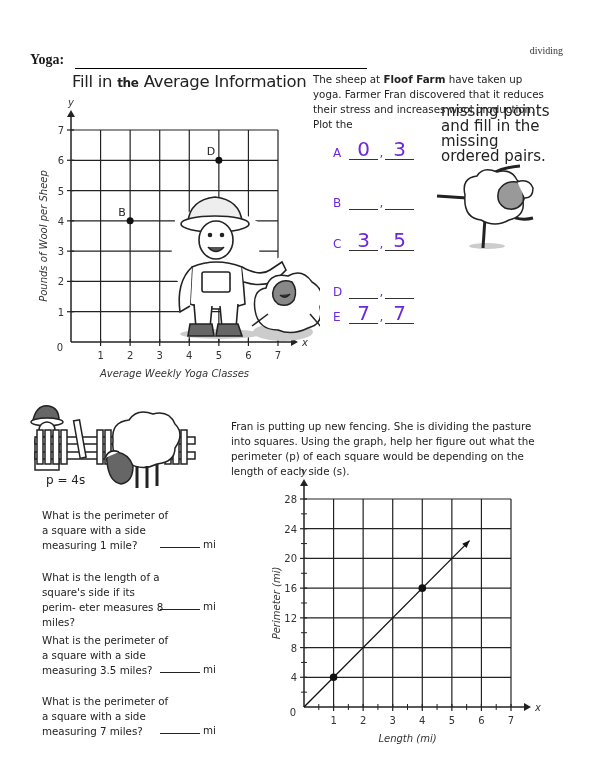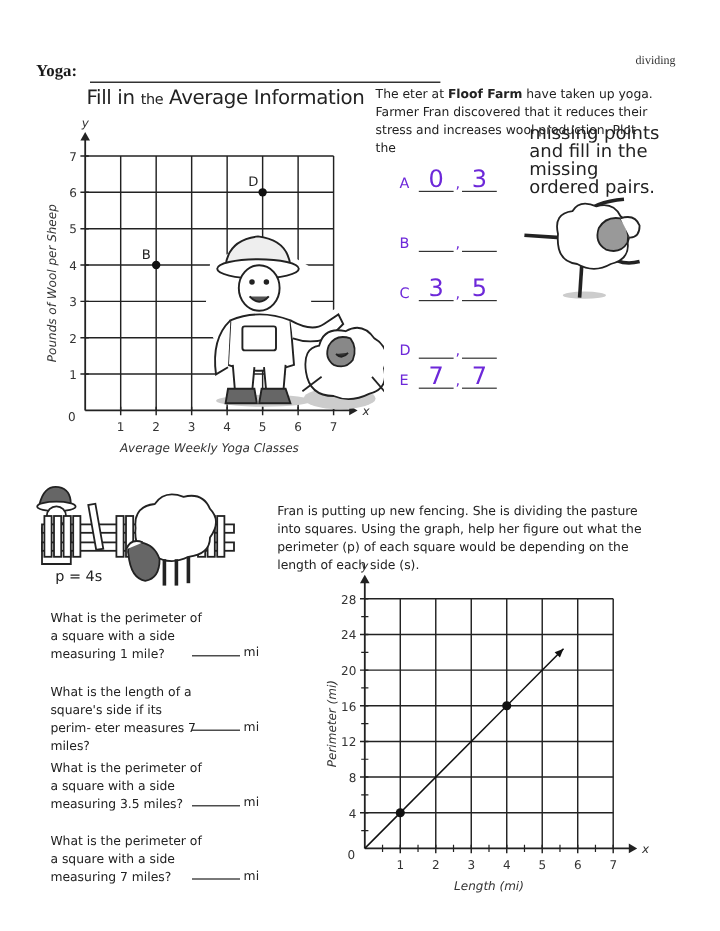--- a/index.html
+++ b/index.html
@@ -3,21 +3,21 @@
 <meta charset="utf-8">
 <style>
   html, body { margin: 0; padding: 0; background: #fff; }
   body { width: 600px; height: 776px; position: relative; overflow: hidden;
          font-family: "DejaVu Sans", sans-serif; color: #1a1a1a; }
   .abs { position: absolute; }
   .brand { right: 37px; top: 45px; font-family: "Liberation Serif", serif; font-size: 10px; color: #333; }
   .name-label { left: 30px; top: 52px; font-family: "Liberation Serif", serif; font-weight: bold; font-size: 14px; }
   .name-line { left: 75px; top: 68px; width: 292px; border-bottom: 1.3px solid #000; height: 0; }
   .title { left: 72px; top: 72px; font-size: 16.5px; font-weight: normal; letter-spacing: -0.3px; color: #222; white-space: nowrap; }
-  .title .small { font-size: 12px; }
+  .title .small { font-size: 12px; font-weight: bold; }
   .intro { left: 313px; top: 72px; width: 235px; font-size: 10.3px; line-height: 15px; color: #222; }
   .intro b { font-family: "DejaVu Sans", sans-serif; font-weight: 900; }
   .intro2 { left: 441px; top: 104px; width: 120px; font-size: 15px; line-height: 15px; color: #222; }
   .pair { left: 333px; font-size: 12px; color: #6d28d9; white-space: nowrap; }
   .pair .lbl { display: inline-block; width: 16px; }
   .blank { display: inline-block; width: 29px; border-bottom: 1px solid #333; text-align: center;
            font-size: 20px; line-height: 18px; height: 19px; vertical-align: bottom; }
   .comma { display: inline-block; width: 7px; text-align: center; }
   .fence-text { left: 231px; top: 419px; width: 320px; font-size: 10.3px; line-height: 15px; color: #222; }
   .formula { left: 46px; top: 473px; font-size: 12px; color: #222; }
@@ -31,21 +31,21 @@
 
 <div class="abs brand">dividing</div>
 <div class="abs name-label">Yoga:</div>
 <div class="abs name-line"></div>
 
 <div class="abs title">
   <span>Fill in </span><span class="small">the</span><span> Average Information</span>
 </div>
 
 <div class="abs intro">
-  <span>The eter at </span><b>Floof Farm</b><span> have taken up yoga. Farmer Fran discovered that it reduces their stress and increases wool production. Plot the</span>
+  <span>The sheep at </span><b>Floof Farm</b><span> have taken up yoga. Farmer Fran discovered that it reduces their stress and increases wool production. Plot the</span>
 </div>
 <div class="abs intro2">missing points and fill in the missing ordered pairs.</div>
 
 <div id="pairs">
     <div class="abs pair" style="top: 140px;"><span class="lbl">A</span><span class="blank">0</span><span class="comma">,</span><span class="blank">3</span></div>
     <div class="abs pair" style="top: 190px;"><span class="lbl">B</span><span class="blank"></span><span class="comma">,</span><span class="blank"></span></div>
     <div class="abs pair" style="top: 231px;"><span class="lbl">C</span><span class="blank">3</span><span class="comma">,</span><span class="blank">5</span></div>
     <div class="abs pair" style="top: 279px;"><span class="lbl">D</span><span class="blank"></span><span class="comma">,</span><span class="blank"></span></div>
     <div class="abs pair" style="top: 304px;"><span class="lbl">E</span><span class="blank">7</span><span class="comma">,</span><span class="blank">7</span></div>
   </div>
@@ -193,21 +193,21 @@
     </g>
   </g>
 </svg>
 
 <div class="abs fence-text">Fran is putting up new fencing. She is dividing the pasture into squares. Using the graph, help her figure out what the perimeter (p) of each square would be depending on the length of each side (s).</div>
 <div class="abs formula">p = 4s</div>
 
 <div id="questions">
     <div class="abs q" style="top: 508px; width: 128px;">What is the perimeter of a square with a side measuring 1 mile?</div>
     <div class="abs ans" style="top: 538px;"><span class="line"></span><span>mi</span></div>
-    <div class="abs q" style="top: 570px; width: 128px;">What is the length of a square's side if its perim- eter measures 7 miles?</div>
+    <div class="abs q" style="top: 570px; width: 128px;">What is the length of a square's side if its perim- eter measures 8 miles?</div>
     <div class="abs ans" style="top: 600px;"><span class="line"></span><span>mi</span></div>
     <div class="abs q" style="top: 633px; width: 128px;">What is the perimeter of a square with a side measuring 3.5 miles?</div>
     <div class="abs ans" style="top: 663px;"><span class="line"></span><span>mi</span></div>
     <div class="abs q" style="top: 694px; width: 128px;">What is the perimeter of a square with a side measuring 7 miles?</div>
     <div class="abs ans" style="top: 724px;"><span class="line"></span><span>mi</span></div>
   </div>
 
 <svg class="abs" style="left:262px;top:462px" width="290" height="290" id="chart2">
   <g id="c2-grid">
       <line x1="71.57142857142857" y1="245" x2="71.57142857142857" y2="37" stroke="#222" stroke-width="1.2"></line>

